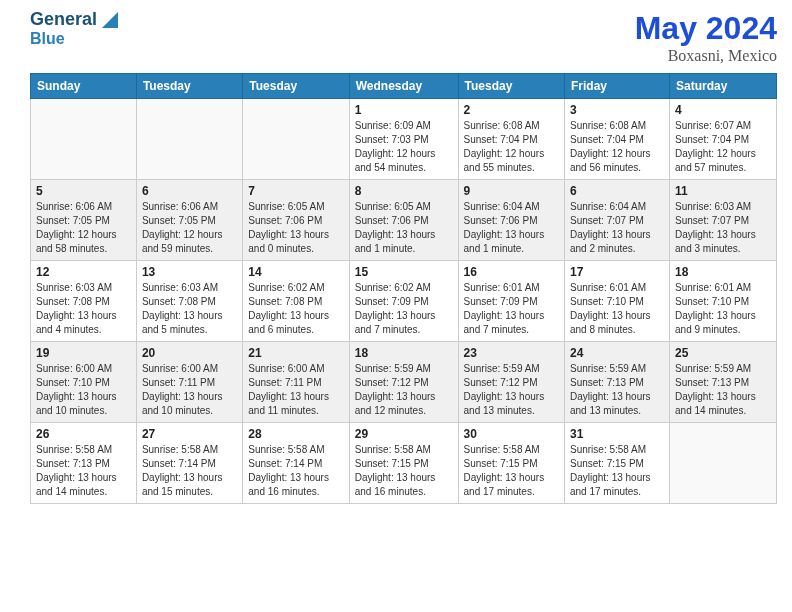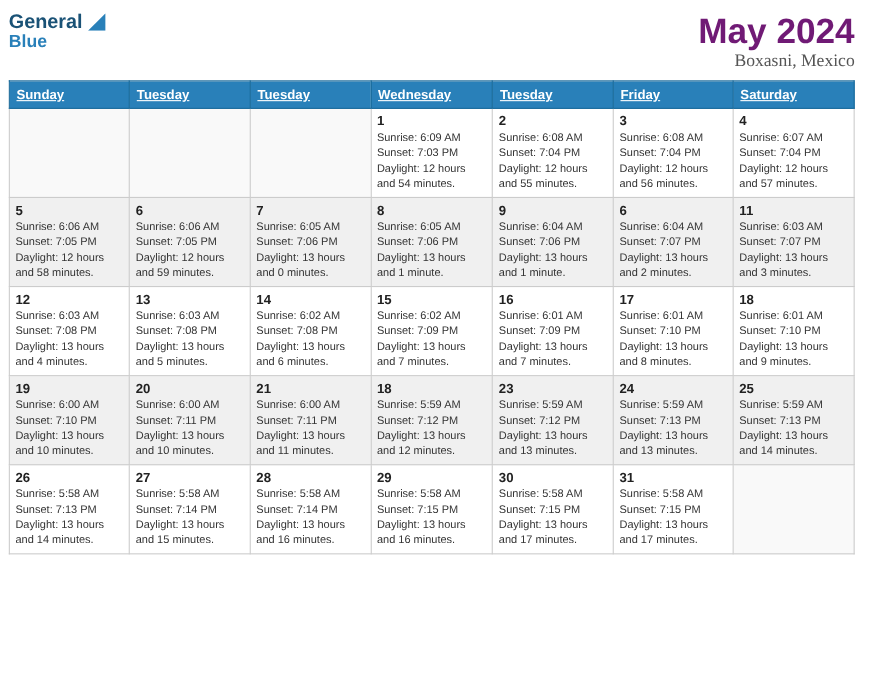--- a/index.html
+++ b/index.html
@@ -4,21 +4,21 @@
   <style>
     * { box-sizing: border-box; margin: 0; padding: 0; }
     body {
       font-family: Arial, sans-serif;
       background: #fff;
       width: 792px;
       min-height: 612px;
     }
     .container {
       width: 792px;
-      padding: 10px 15px 10px 8px;
+      padding: 10px 15px 10px 30px;
     }
     .header {
       display: flex;
       justify-content: space-between;
       align-items: flex-start;
       margin-bottom: 8px;
     }
     .logo {
       display: flex;
       flex-direction: column;
@@ -26,41 +26,40 @@
       font-weight: bold;
       color: #1a5276;
       line-height: 1.1;
     }
     .title-block {
       text-align: right;
     }
     .title-month {
       font-size: 32px;
       font-weight: bold;
-      color: #701a75;
+      color: #1d4ed8;
     }
     .title-location {
       font-size: 16px;
       color: #555;
       font-family: Liberation Serif, serif;
     }
     .calendar {
       width: 100%;
       border-collapse: collapse;
       font-size: 11px;
     }
     .calendar th {
       background-color: #2980b9;
       color: #fff;
       text-align: left;
       padding: 5px 6px;
       font-size: 12px;
       font-weight: bold;
       border: 1px solid #1a6a9a;
-      text-decoration: underline;
     }
     .calendar td {
       border: 1px solid #ccc;
       vertical-align: top;
       padding: 4px 5px;
       width: 113px;
       min-height: 75px;
       height: 75px;
       background: #fff;
     }

